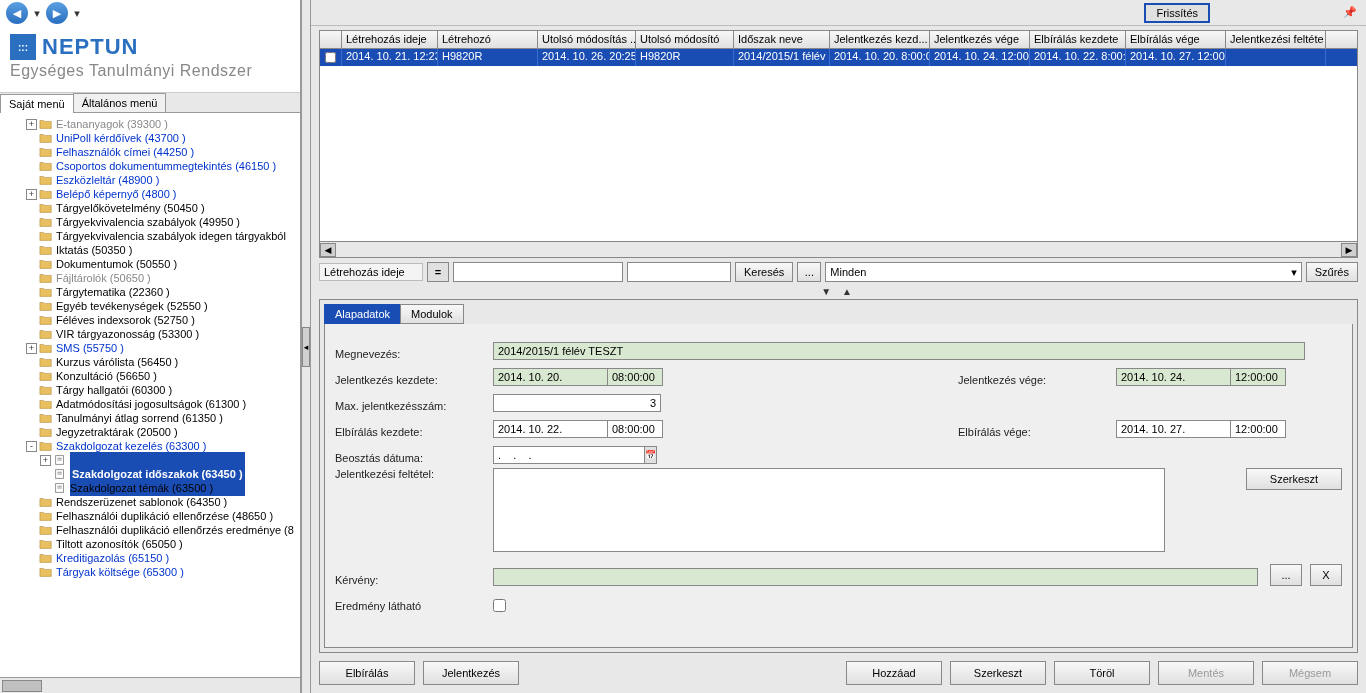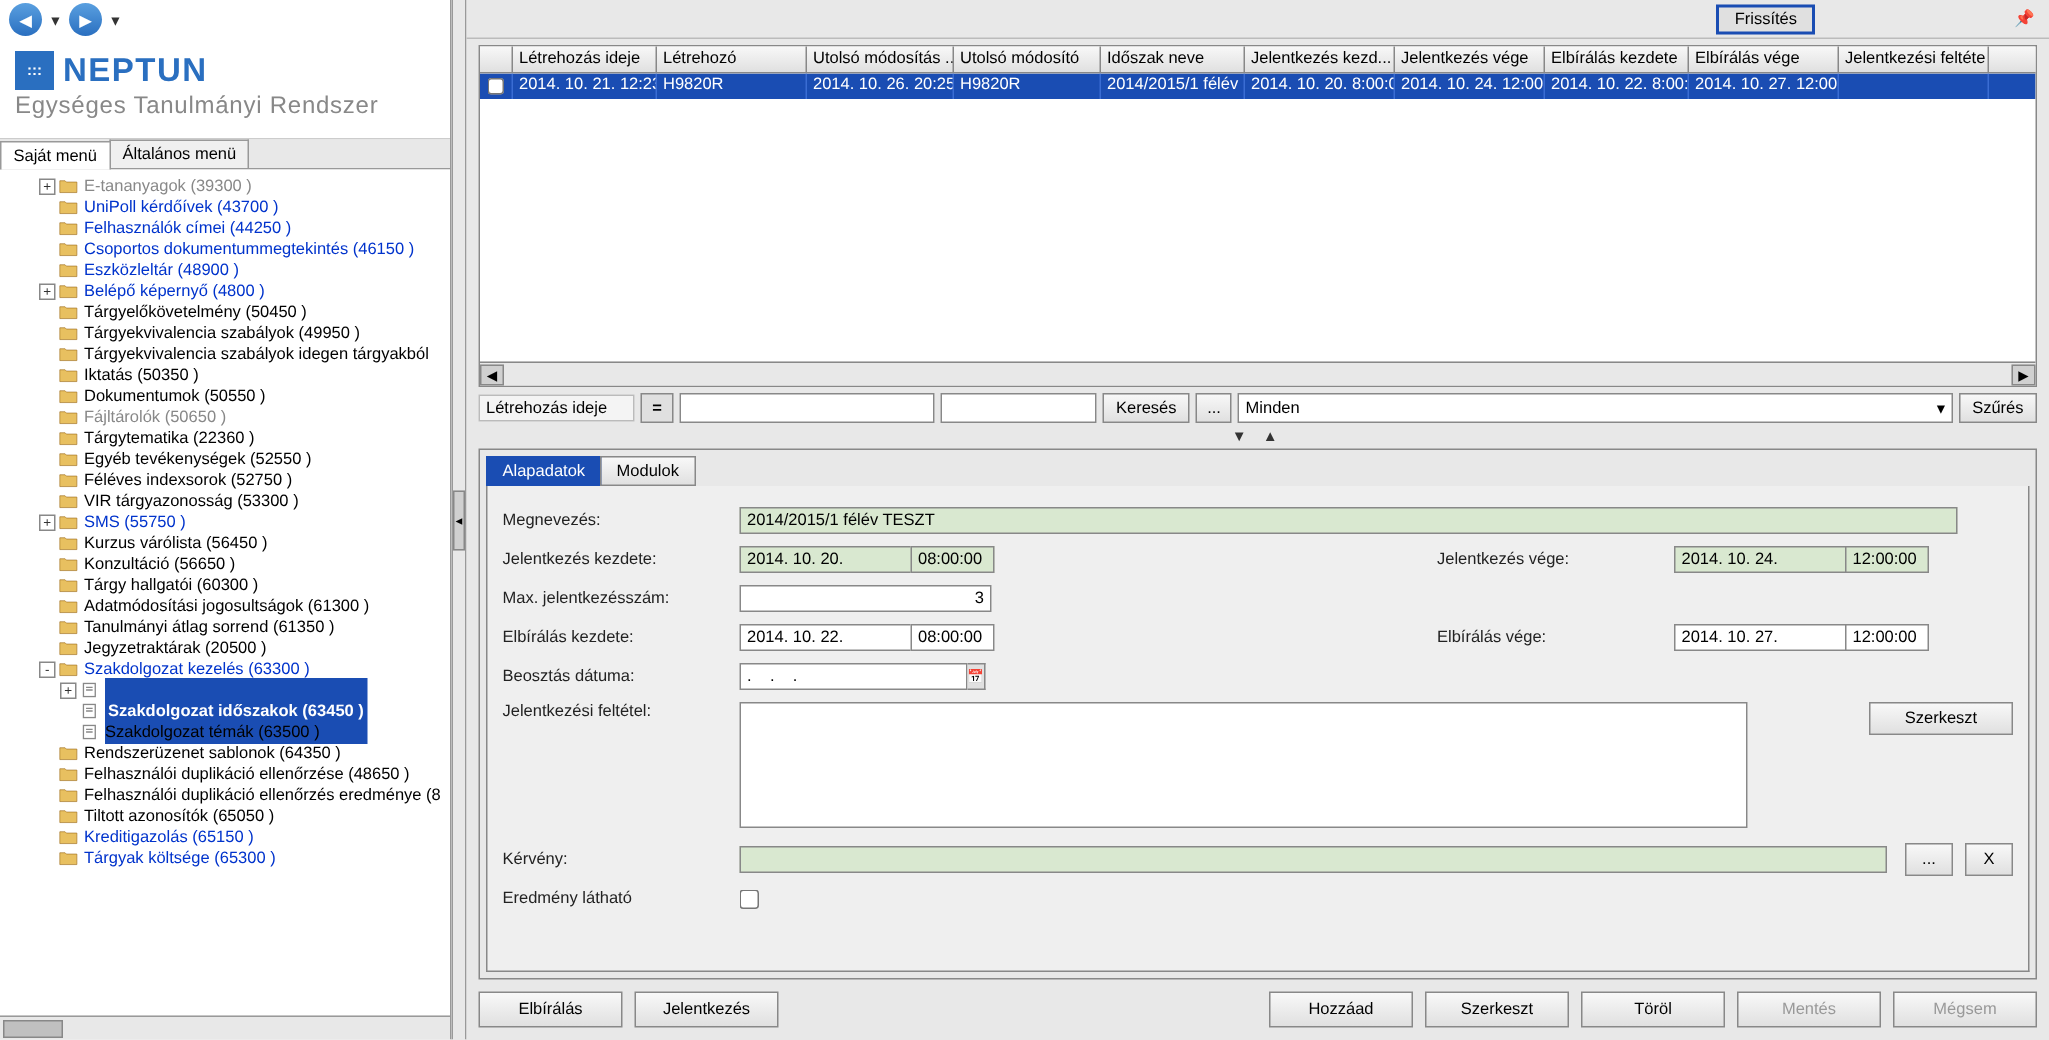--- a/index.html
+++ b/index.html
@@ -70,21 +70,21 @@
 .filter-btn { height:20px; padding:0 8px; border:1px solid #888; background:linear-gradient(#f8f8f8,#e0e0e0); cursor:pointer; }
 
 .collapse-handle { text-align:center; color:#333; font-size:10px; letter-spacing:4px; cursor:pointer; }
 
 .detail-panel { margin:2px 8px 4px 8px; border:1px solid #888; background:#e8e8e8; flex:1; display:flex; flex-direction:column; }
 .tab-row { display:flex; padding-top:4px; padding-left:4px; }
 .dtab { padding:3px 10px; border:1px solid #888; background:linear-gradient(#f8f8f8,#e0e0e0); cursor:pointer; margin-right:-1px; }
 .dtab.active { background:#1a4db3; color:#fff; border-color:#1a4db3; }
 .detail-body { flex:1; border:1px solid #888; border-top:none; margin:0 4px 4px 4px; background:#efefef; padding:10px; position:relative; }
 
-.form-row { display:flex; align-items:center; height:26px; }
+.form-row { display:flex; align-items:flex-end; height:26px; }
 .form-label { width:158px; color:#222; }
 .ro-input { background:#d9e8d0; border:1px solid #888; height:18px; padding:1px 4px; }
 .wr-input { background:#fff; border:1px solid #888; height:18px; padding:1px 4px; }
 .date-box { width:112px; display:inline-flex; align-items:center; }
 .date-box input { flex:1; height:18px; border:1px solid #888; padding:1px 4px; }
 .date-box .cal { width:18px; height:18px; border:1px solid #888; border-left:none; background:#e0e0e0; display:flex; align-items:center; justify-content:center; font-size:9px; cursor:pointer; }
 .time-input { width:56px; height:18px; border:1px solid #888; padding:1px 4px; margin-left:2px; }
 .num-input { width:168px; height:18px; border:1px solid #888; padding:1px 4px; text-align:right; background:#fff; }
 .big-textarea { border:1px solid #888; background:#fff; resize:none; width:672px; height:84px; }
 .side-btn { width:96px; height:22px; border:1px solid #888; background:linear-gradient(#f8f8f8,#e0e0e0); cursor:pointer; }

